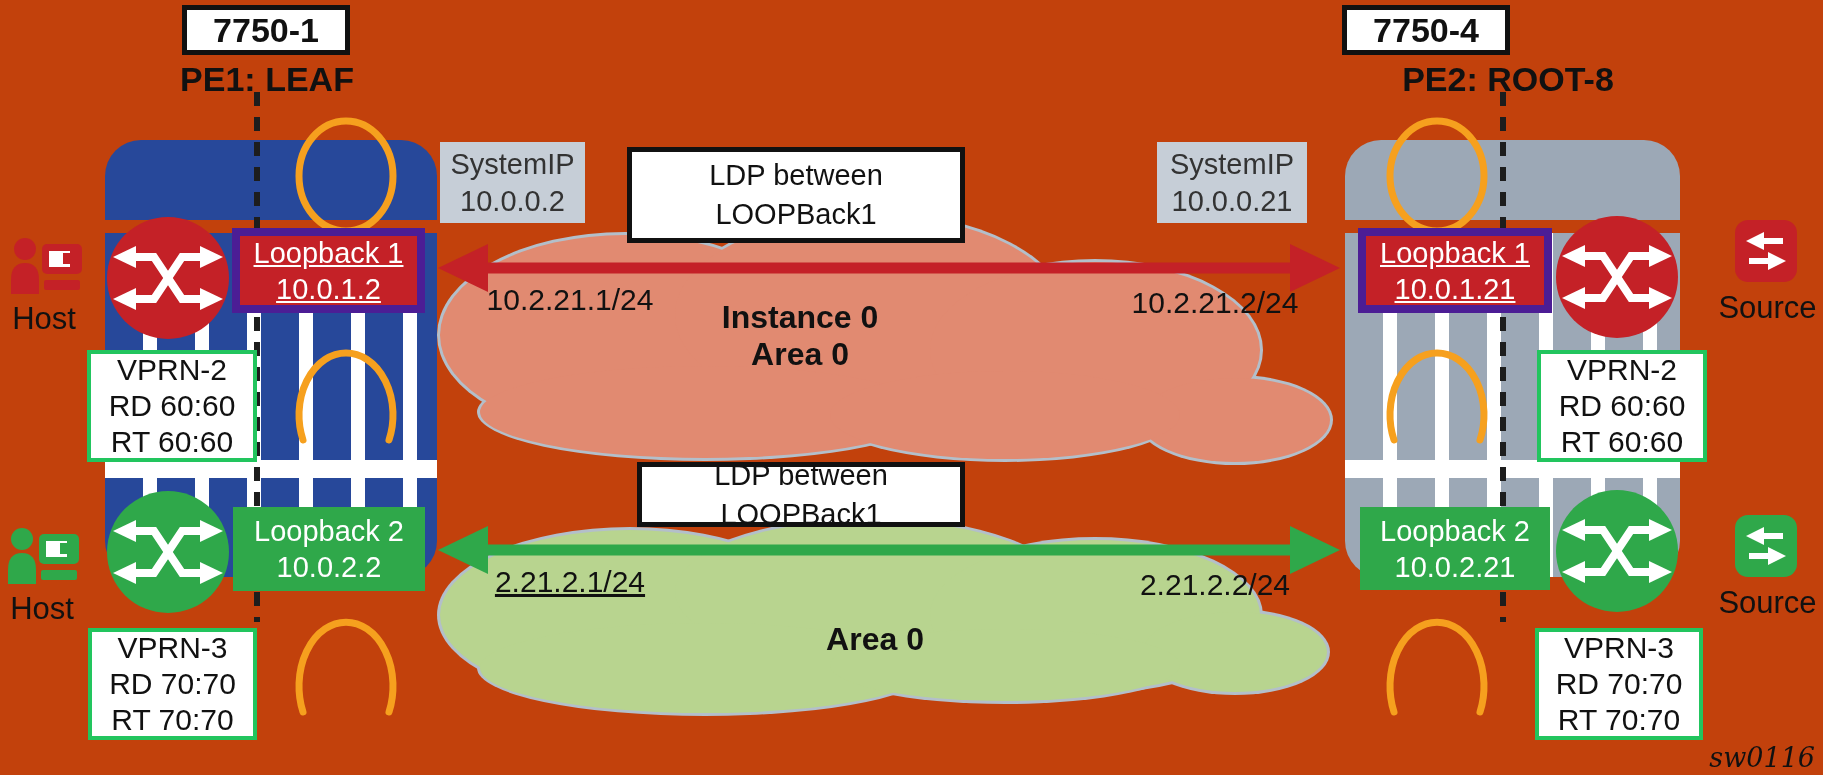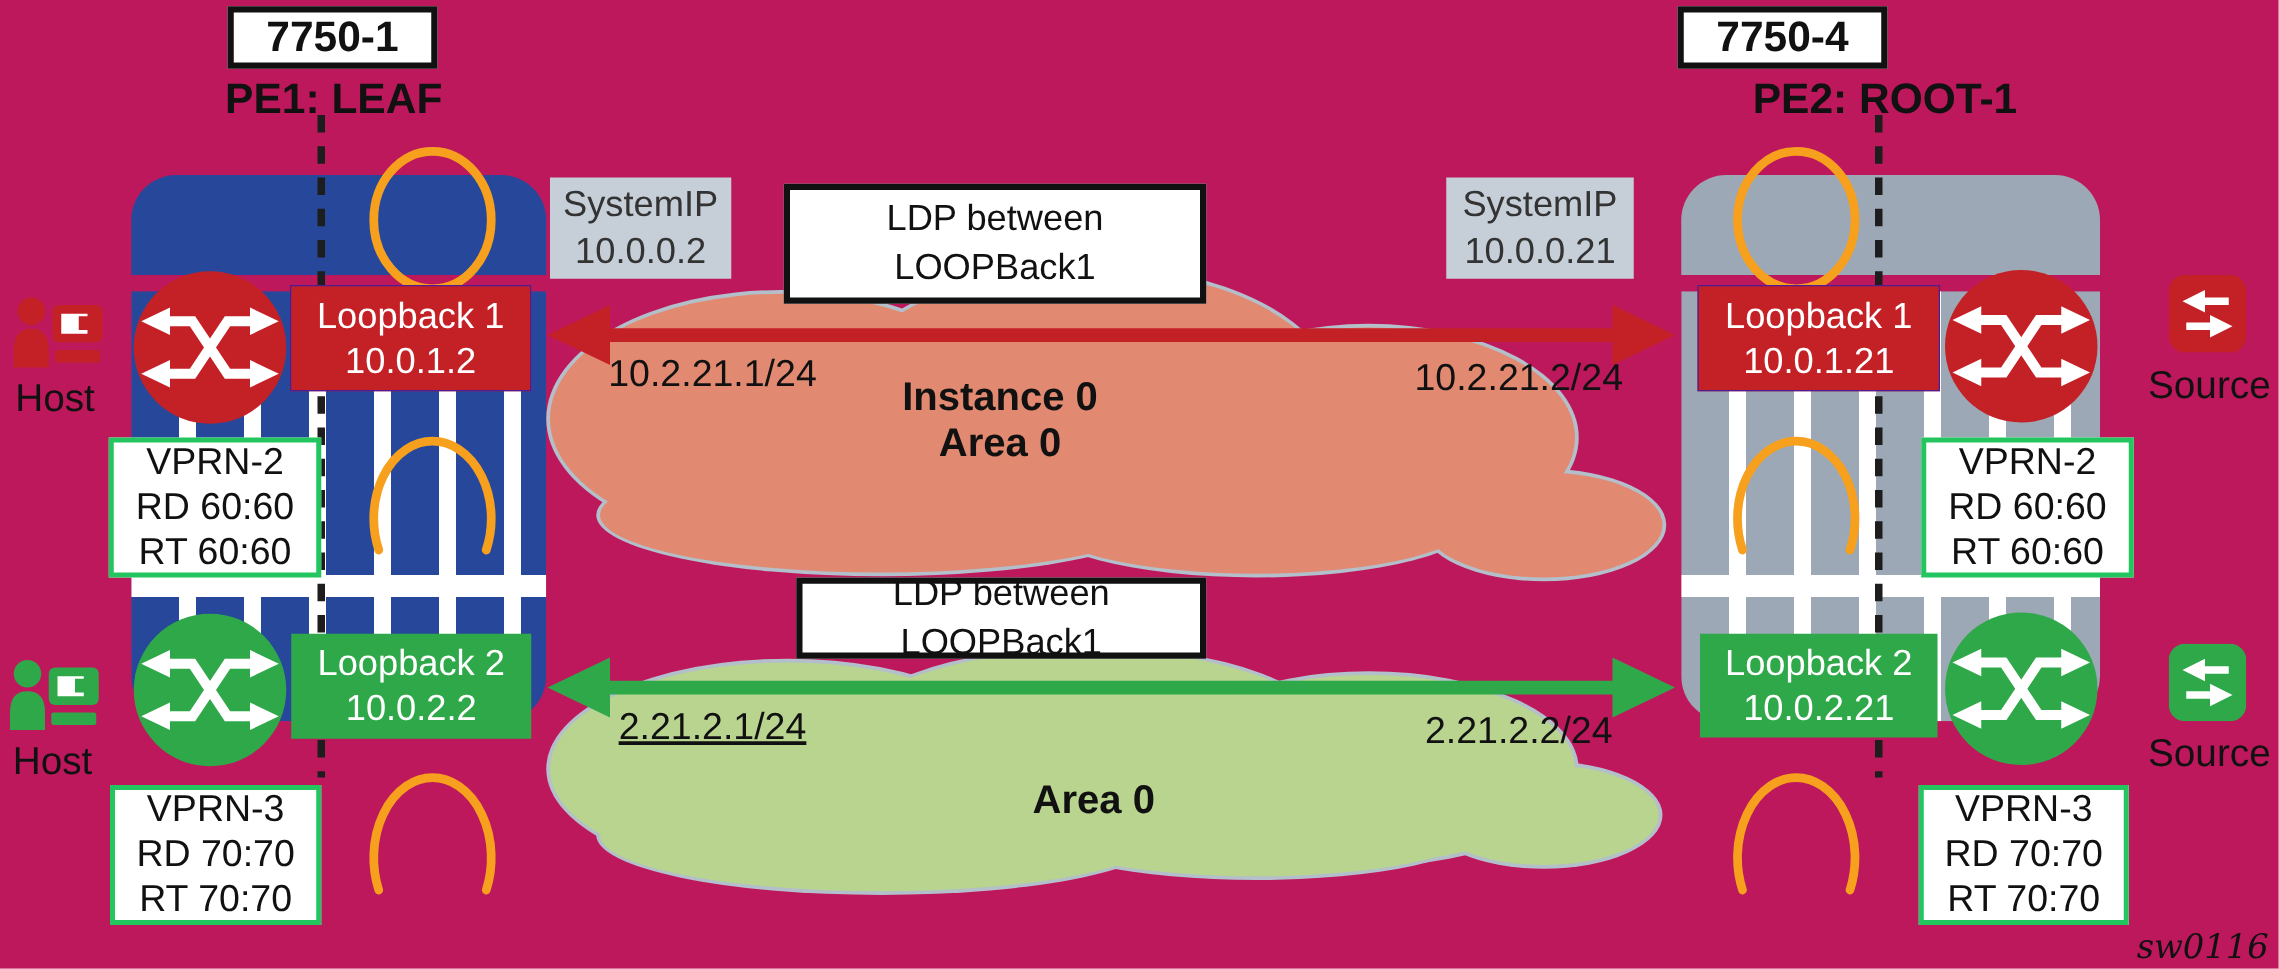--- a/index.html
+++ b/index.html
@@ -9,21 +9,21 @@
     --green:#2fa84a;
     --orange:#f6a01e;
     --cloud-red:#e18a71;
     --cloud-green:#b8d48f;
     --cloud-outline:#b3bfca;
     --systemip-bg:#c6ced7;
     --ink:#111;
   }
   html,body{margin:0;padding:0;background:#fff;}
   .stage{
-    position:relative;width:1823px;height:775px;overflow:hidden;background:#be185d;
+    position:relative;width:1823px;height:775px;overflow:hidden;background:#c2410c;
     font-family:"Liberation Sans","DejaVu Sans",sans-serif;color:var(--ink);
   }
   
   .router{position:absolute;z-index:1;}
   .router .cap{position:absolute;left:0;top:0;width:100%;height:80px;border-radius:36px 36px 0 0;}
   .router .rbody{position:absolute;left:0;top:93px;width:100%;height:344px;border-radius:0 0 36px 36px;
     background-image:
       repeating-linear-gradient(90deg, transparent 0 38px, #fff 38px 52px),
       linear-gradient(180deg, transparent 0 227px, #fff 227px 245px, transparent 245px);
   }
@@ -43,21 +43,21 @@
   
   .panel{position:absolute;z-index:5;box-sizing:border-box;}
   .icon{position:absolute;z-index:6;}
   .center-col{display:flex;flex-direction:column;justify-content:center;text-align:center;}
   .chassis-tag{background:#fff;border:5px solid #111;font-weight:bold;font-size:34px;}
   .role{font-weight:bold;font-size:34px;text-align:center;white-space:nowrap;}
   .sys{background:var(--systemip-bg);color:#333;font-size:29px;line-height:37px;}
   .note{background:#fff;border:5px solid #111;font-size:29px;line-height:39px;}
   .vprn{background:#fff;border:4px solid #22c55e;font-size:30px;line-height:36px;}
   .lp{color:#fff;font-size:29px;line-height:36px;}
-  .lp.red{background:var(--red);border:1px solid #4c1d95;}
+  .lp.red{background:var(--red);border:8px solid #4c1d95;text-decoration:underline;}
   .lp.green{background:var(--green);}
   .plain{font-size:30px;white-space:nowrap;}
   .cloudlbl{font-weight:bold;font-size:32px;text-align:center;white-space:nowrap;}
   .attach-lbl{font-size:31px;text-align:center;}
   .figid{font-family:"DejaVu Serif","Liberation Serif",serif;font-style:italic;font-size:27px;text-align:right;}
 </style>
 </head>
 <body>
 
 <div class="stage">
@@ -135,21 +135,21 @@
     </g>
   </svg>
 
   <div class="panel center-col chassis-tag" style="left:182px;top:5px;width:168px;height:50px;">
     <span>7750-1</span>
   </div>
   <div class="panel role" style="left:147px;top:60px;width:240px;">PE1: LEAF</div>
   <div class="panel center-col chassis-tag" style="left:1342px;top:5px;width:168px;height:50px;">
     <span>7750-4</span>
   </div>
-  <div class="panel role" style="left:1388px;top:60px;width:240px;">PE2: ROOT-1</div>
+  <div class="panel role" style="left:1388px;top:60px;width:240px;">PE2: ROOT-8</div>
 
   <div class="panel center-col sys" style="left:440px;top:142px;width:145px;height:81px;">
     <span>SystemIP</span>
     <span>10.0.0.2</span>
   </div>
   <div class="panel center-col sys" style="left:1157px;top:142px;width:150px;height:81px;">
     <span>SystemIP</span>
     <span>10.0.0.21</span>
   </div>
 

